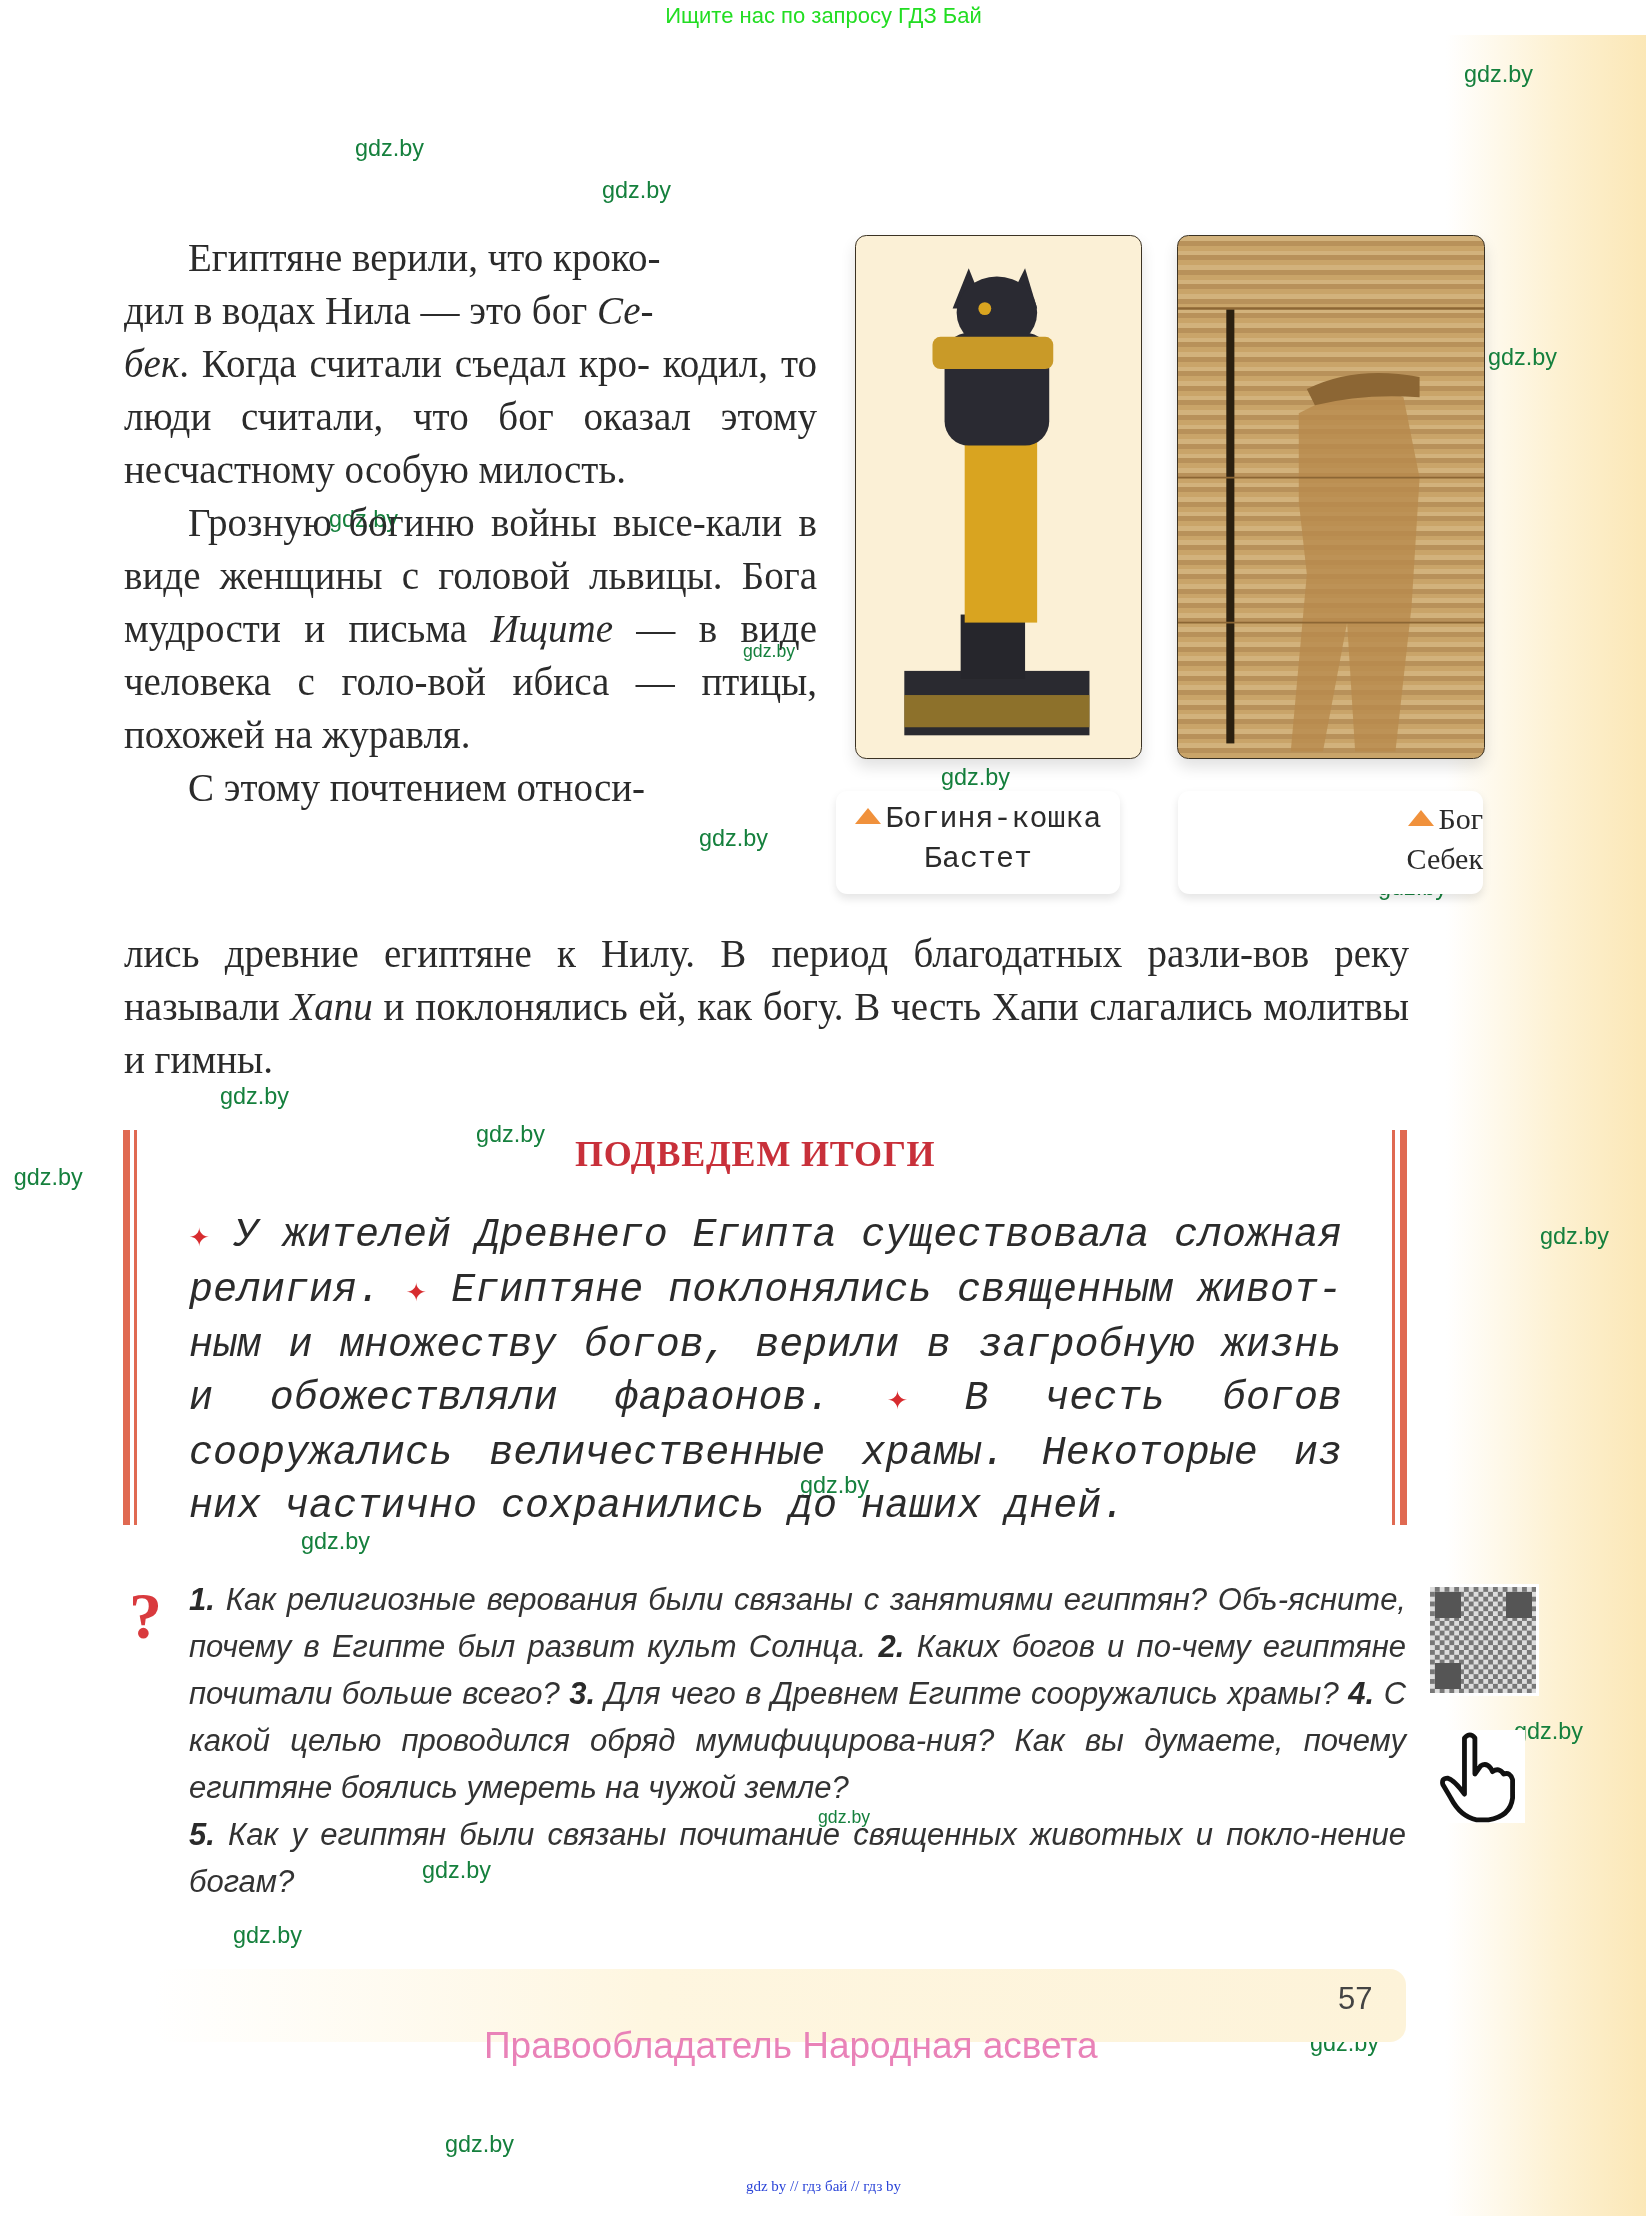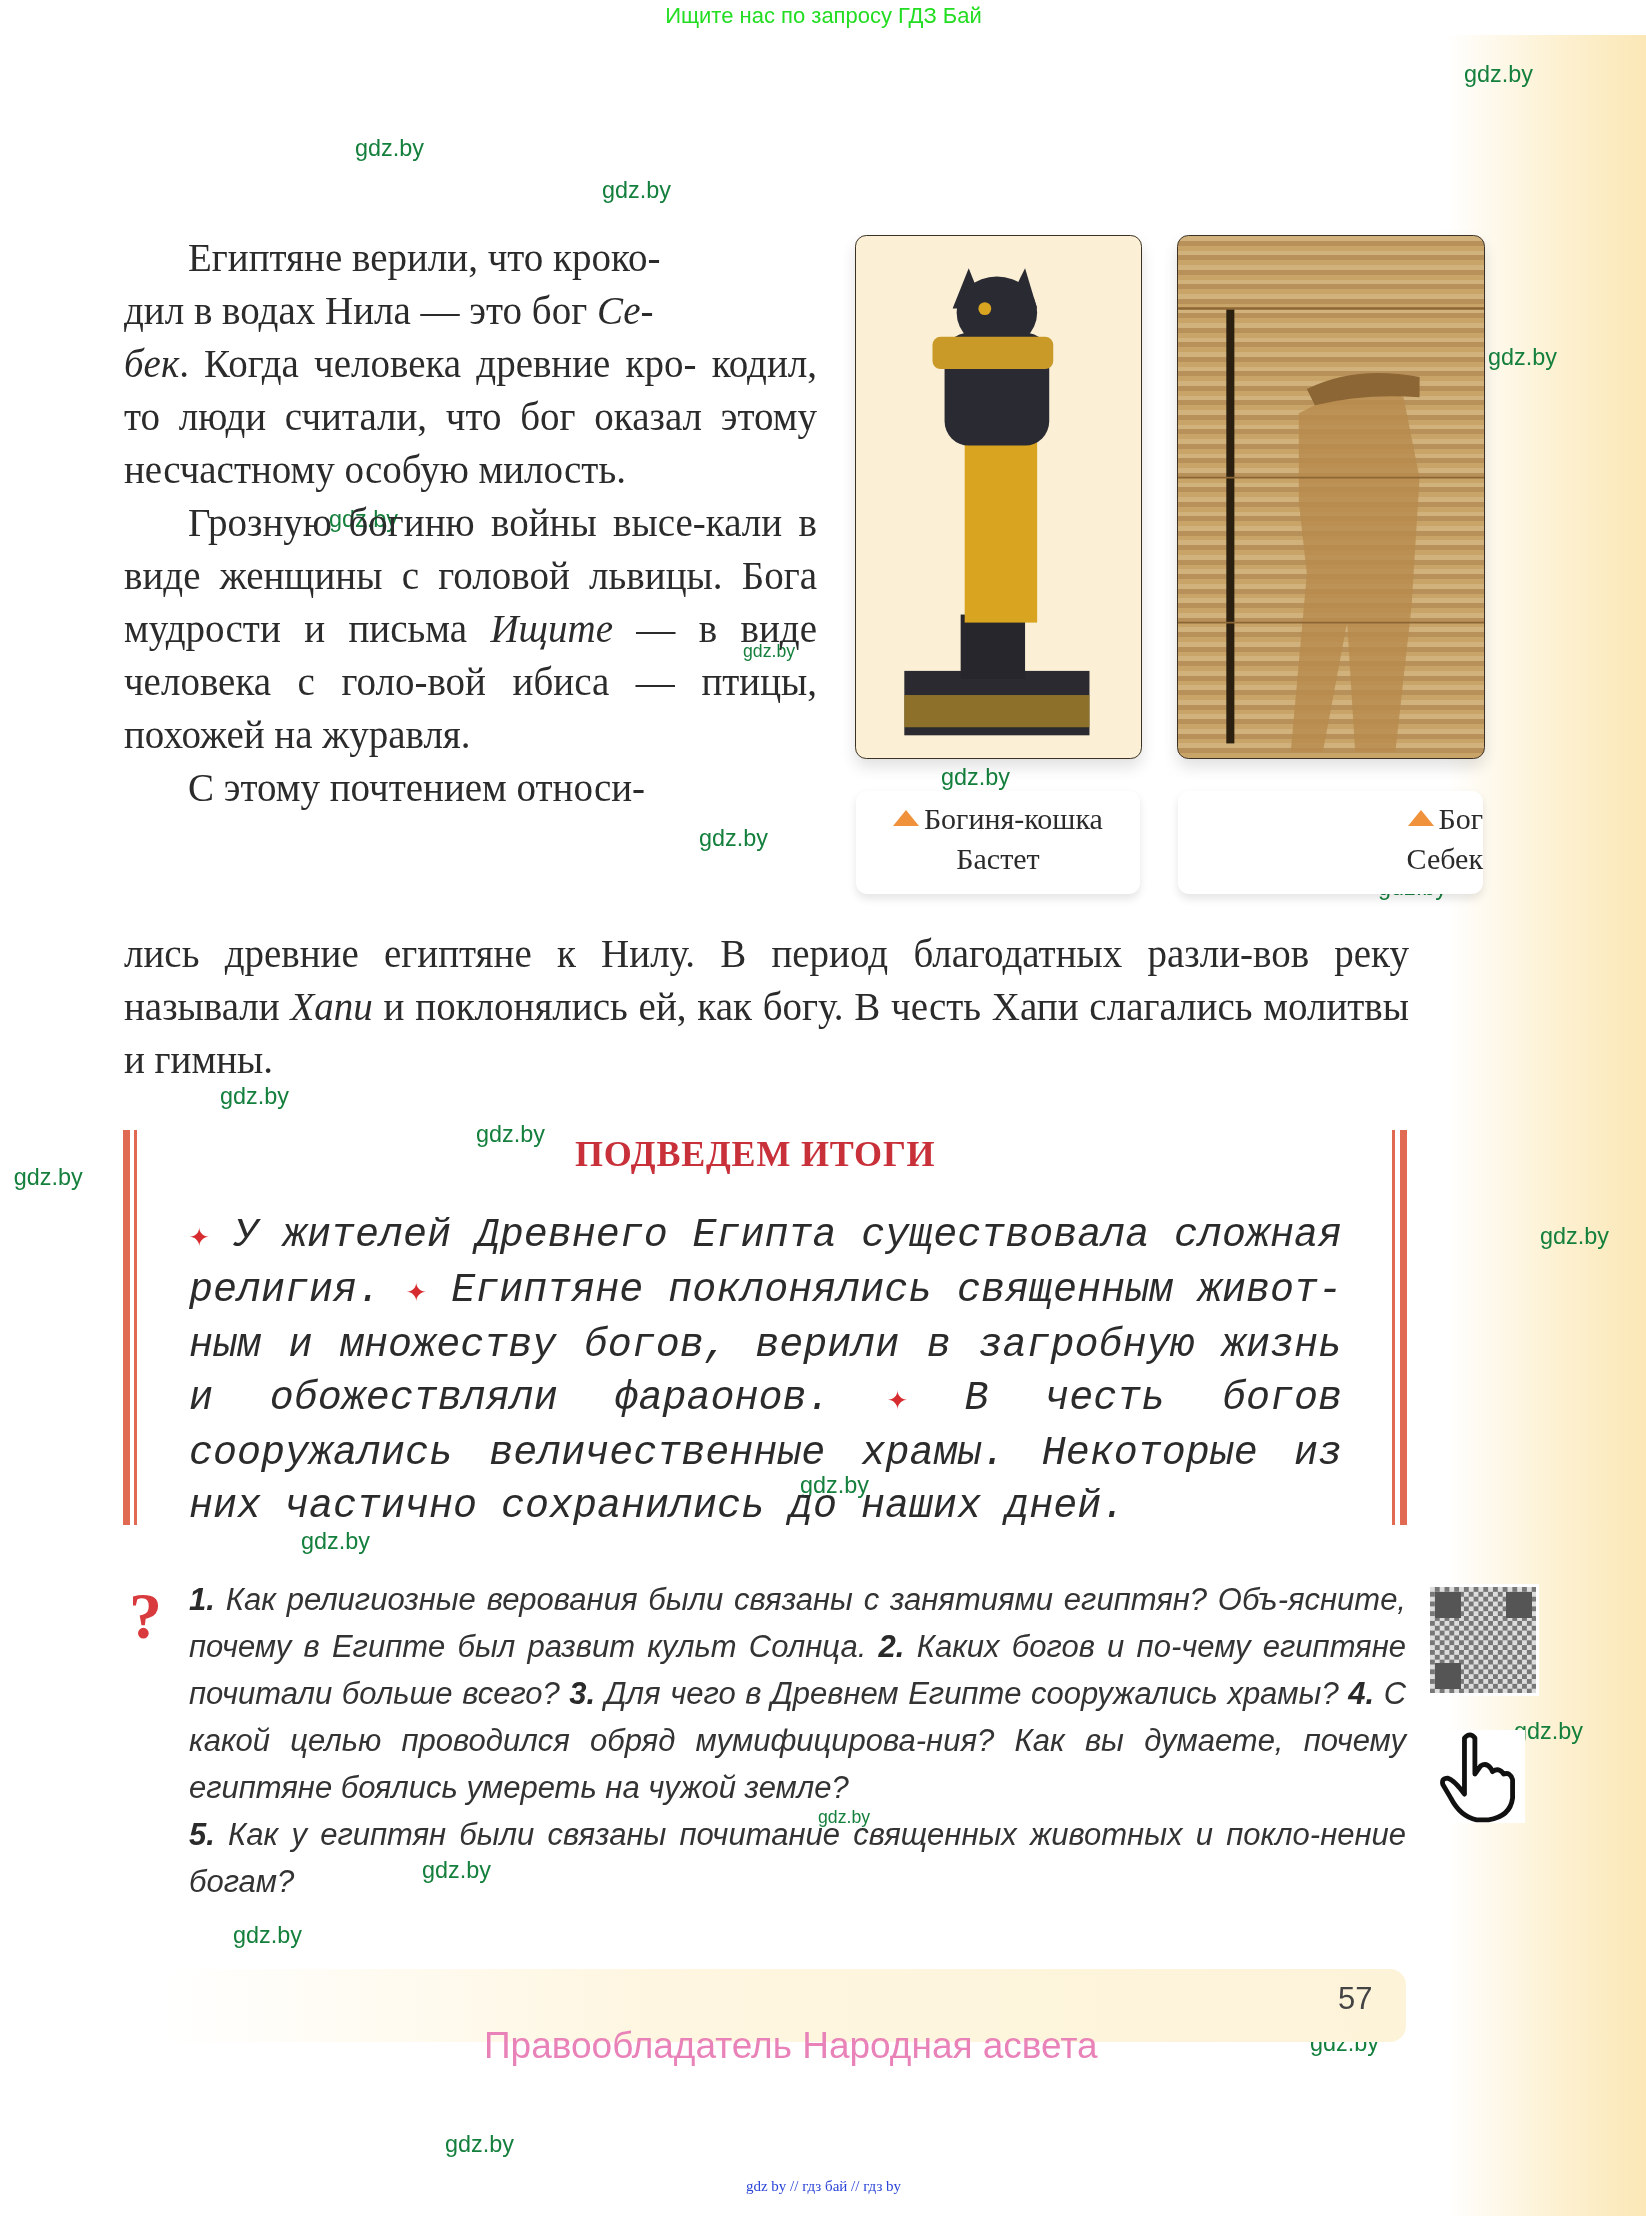--- a/index.html
+++ b/index.html
@@ -36,21 +36,21 @@
   }
   .photo-bastet { left:855px; top:235px; width:285px; height:522px; background:#fbf0d6; }
   .photo-sebek { left:1177px; top:235px; width:306px; height:522px;
     background:repeating-linear-gradient(0deg, #c9a469 0 4.8px, #b8915a 4.8px 9.7px, #d2b27c 9.7px 14.5px); }
   .caption {
     position:absolute; top:791px; height:103px; border-radius:11.3px;
     background:#fff; box-shadow:0 4.8px 8px rgba(0,0,0,0.10);
     font-family:"Liberation Serif", serif; font-size:30px; line-height:40px;
     text-align:center; color:#2b2b2b; padding-top:8px; box-sizing:border-box;
   }
-  .caption-bastet { left:856px; width:284px; }
+  .caption-bastet { left:836px; width:284px;font-family:Liberation Mono, monospace; }
   .caption-sebek { left:1178px; width:305px;text-align:right; }
   .tri { display:inline-block; width:0; height:0; border-left:13px solid transparent;
     border-right:13px solid transparent; border-bottom:16px solid #f0913c; margin-right:4.8px; vertical-align:3.2px; }
 
   .summary-frame { position:absolute; top:1130px; height:395px; width:17.7px; }
   .summary-frame.left { left:123px; }
   .summary-frame.right { left:1392px; }
   .summary-frame span { position:absolute; top:0; bottom:0; background:#e06a52; }
   .summary-frame .thick { left:0; width:7.3px; }
   .summary-frame .thin { left:11.3px; width:3.2px; }
@@ -123,21 +123,21 @@
 <div class="wm" style="left:301px;top:1528px">gdz.by</div>
 <div class="wm" style="left:1514px;top:1718px">gdz.by</div>
 <div class="wm small" style="left:818px;top:1807px">gdz.by</div>
 <div class="wm" style="left:422px;top:1857px">gdz.by</div>
 <div class="wm" style="left:233px;top:1922px">gdz.by</div>
 <div class="wm" style="left:1051px;top:1989px">gdz.by</div>
 <div class="wm" style="left:1310px;top:2030px">gdz.by</div>
 <div class="wm" style="left:445px;top:2131px">gdz.by</div>
 
 <div class="body-text col-text">
-  <p><span>Египтяне верили, что кроко-</span><br><span>дил в водах Нила — это бог </span><i>Се-</i><br><i>бек</i><span>. Когда человека древние кро-</span> <span>кодил, то люди считали, что бог</span> <span>оказал этому несчастному особую</span> <span>милость.</span></p>
+  <p><span>Египтяне верили, что кроко-</span><br><span>дил в водах Нила — это бог </span><i>Се-</i><br><i>бек</i><span>. Когда считали съедал кро-</span> <span>кодил, то люди считали, что бог</span> <span>оказал этому несчастному особую</span> <span>милость.</span></p>
   <p><span>Грозную богиню войны высе-кали в виде женщины с головой львицы. Бога мудрости и письма </span><i>Ищите</i><span> — в виде человека с голо-вой ибиса — птицы, похожей на журавля.</span></p>
   <p style="margin-top:0"><span>С этому почтением относи-</span></p>
 </div>
 
 <div class="body-text" style="left:124px;top:927px;width:1285px">
   <span>лись древние египтяне к Нилу. В период благодатных разли-вов реку называли </span><i>Хапи</i><span> и поклонялись ей, как богу. В честь Хапи слагались молитвы и гимны.</span>
 </div>
 
 <div class="photo photo-bastet">
   <svg width="285" height="522" viewBox="0 0 354 648">

